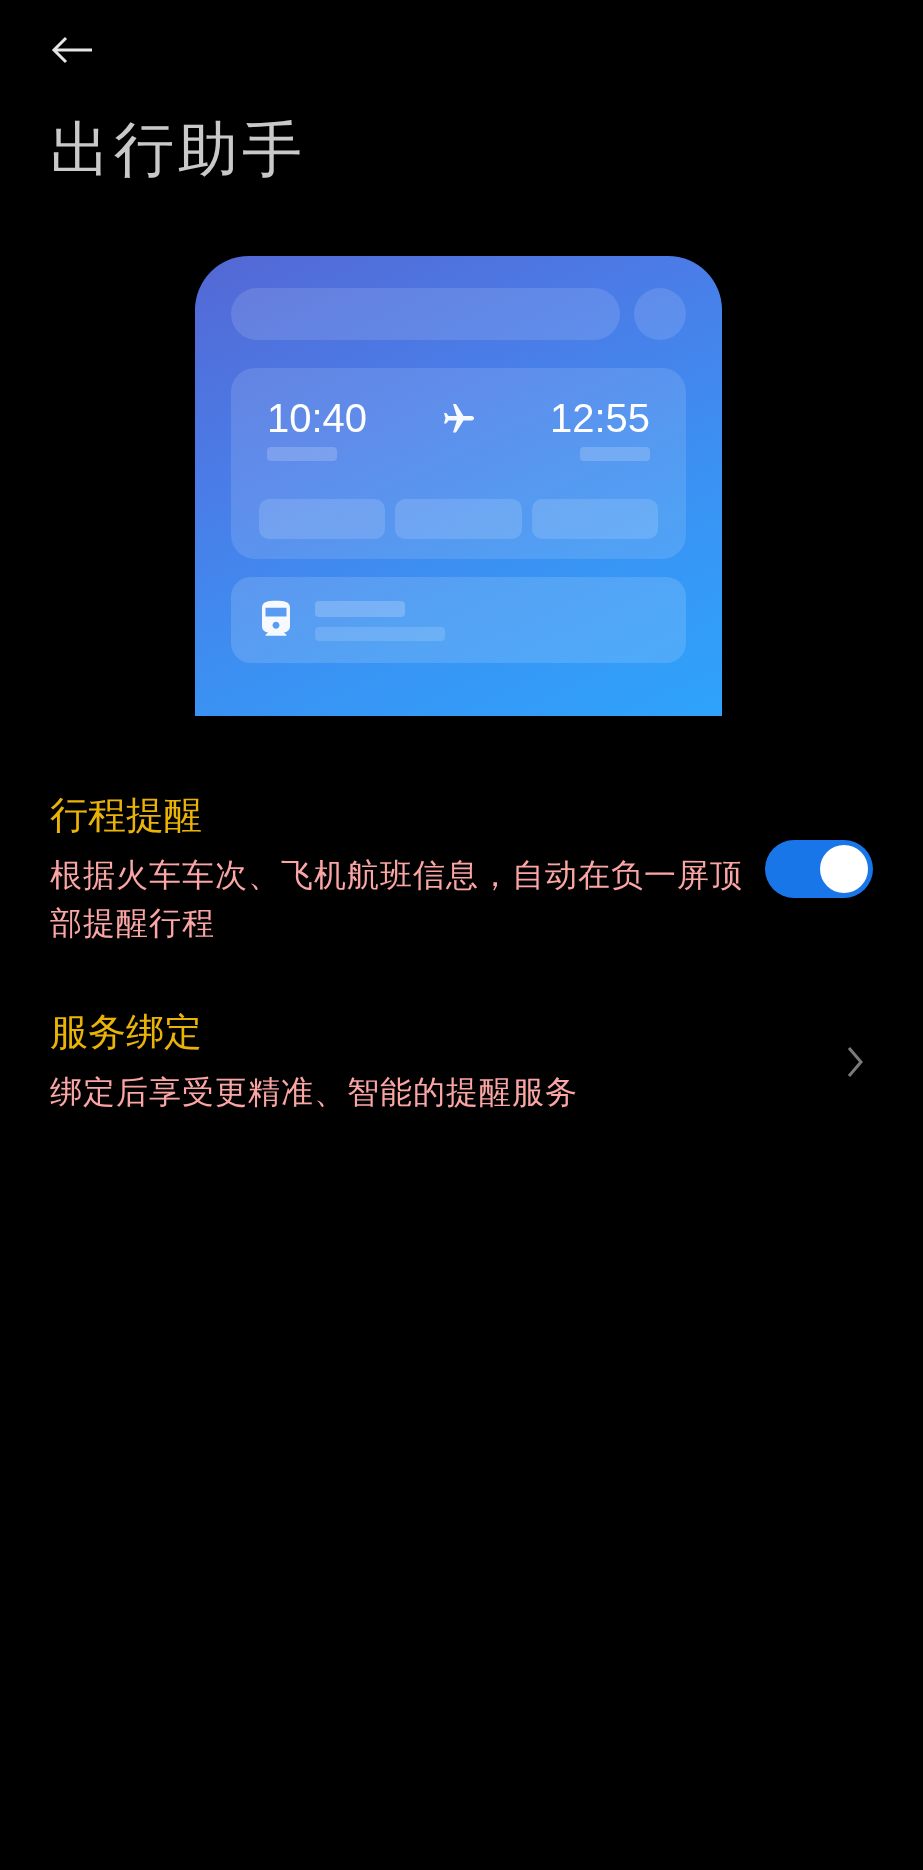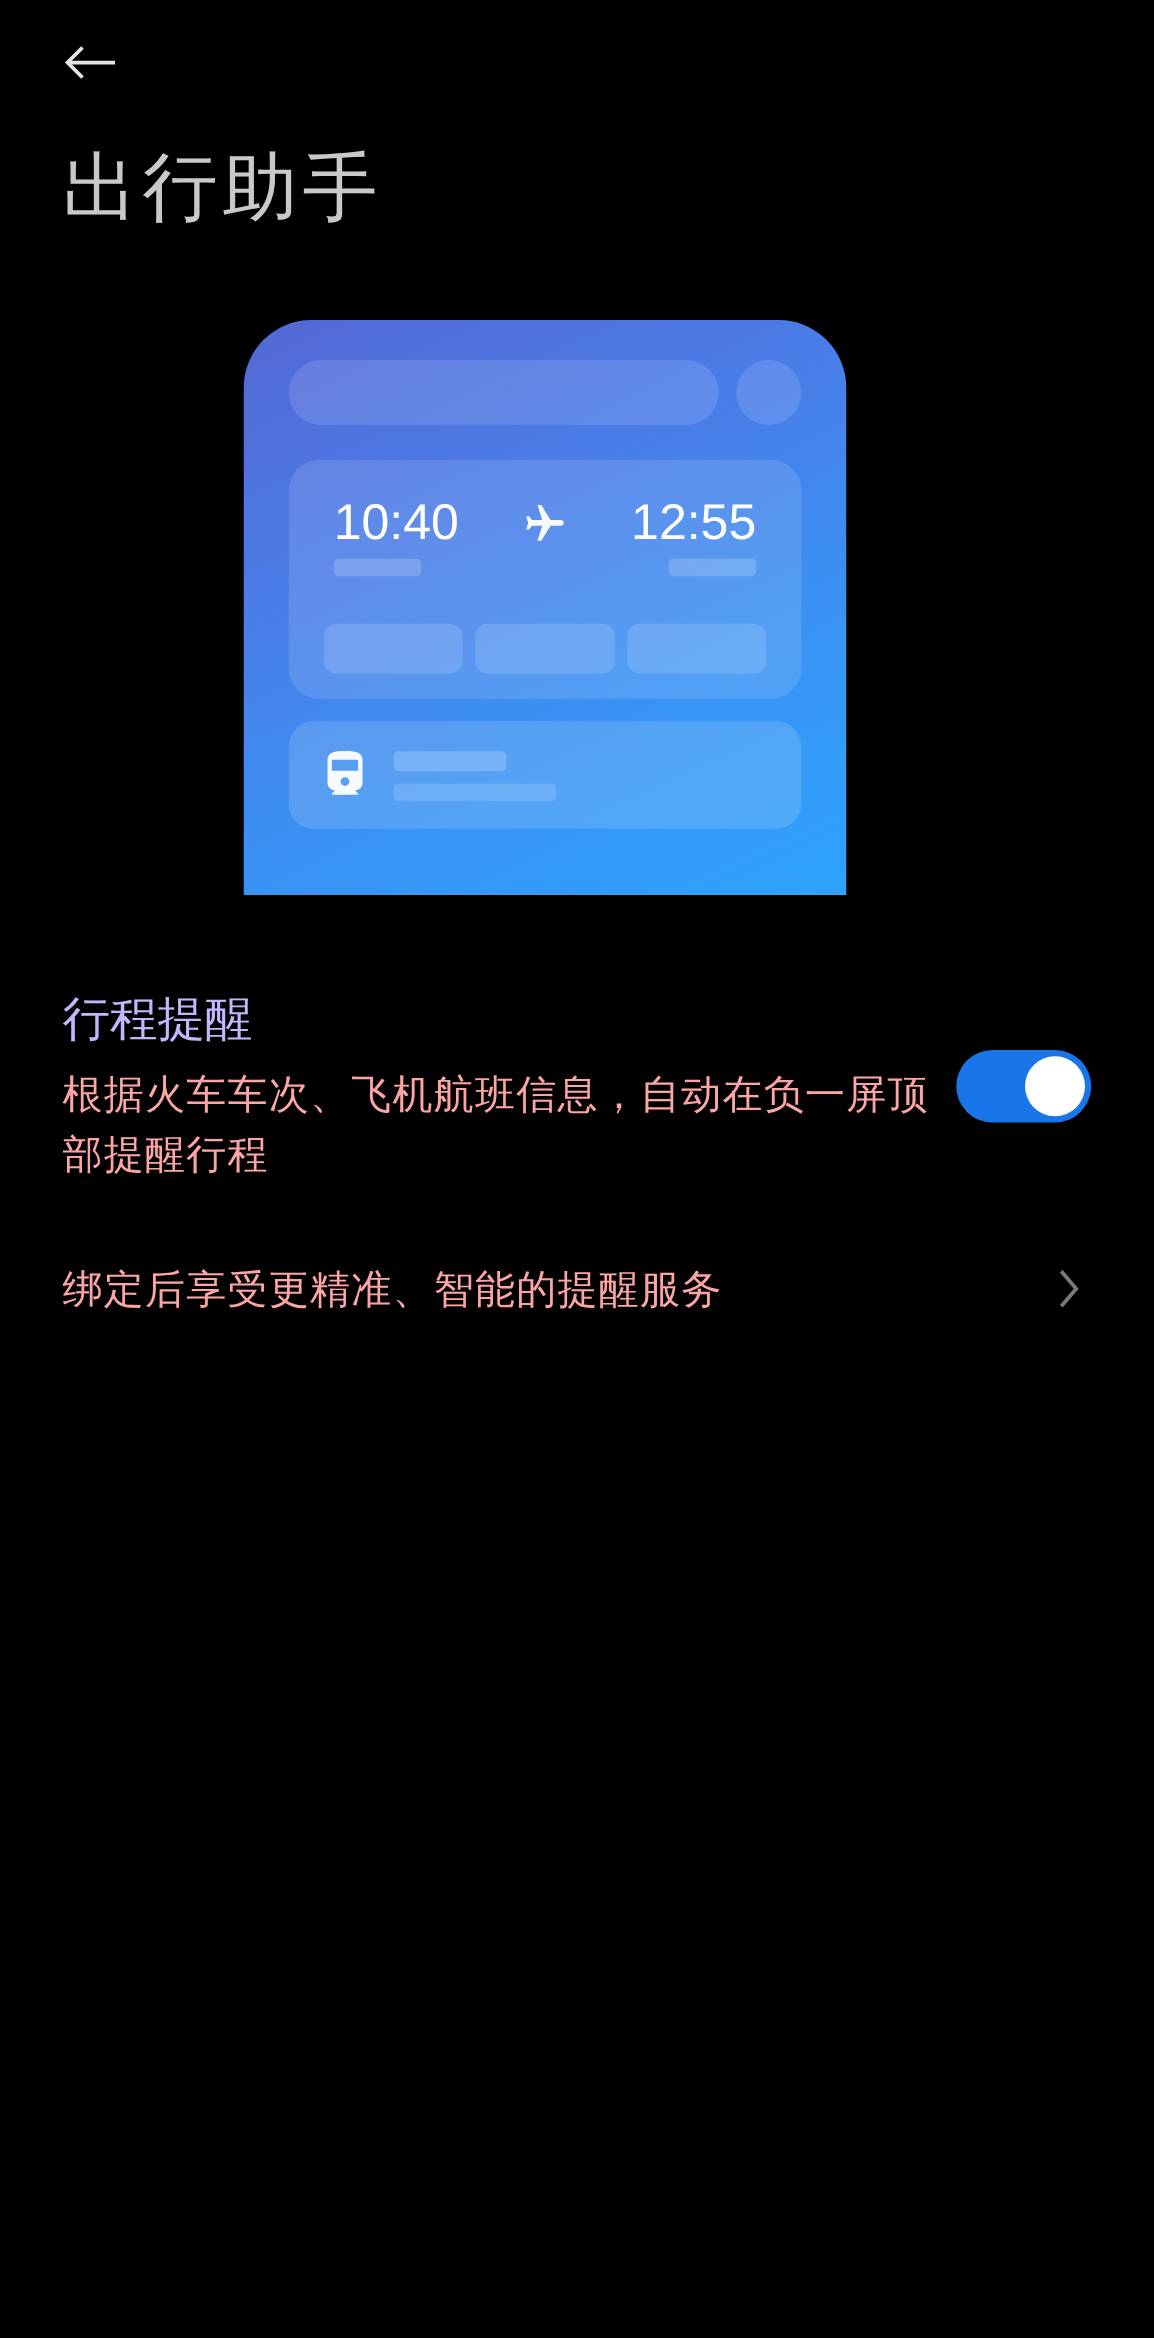--- a/index.html
+++ b/index.html
@@ -38,21 +38,21 @@
       left: 50px;
       font-size: 60px;
       font-weight: 400;
       color: #c9c9c9;
       letter-spacing: 4px;
     }
     .preview-card {
       position: absolute;
       top: 256px;
       left: 195px;
-      width: 482px;
+      width: 527px;
       height: 460px;
       background: linear-gradient(155deg, #5468d4 0%, #4a7de8 35%, #3a92f3 65%, #2ea3fb 100%);
       border-radius: 54px 54px 0 0;
       padding: 32px 36px 0 36px;
     }
     .preview-header {
       display: flex;
       align-items: center;
       gap: 14px;
       margin-bottom: 28px;
@@ -163,21 +163,21 @@
       justify-content: space-between;
       padding: 20px 0 40px 0;
     }
     .setting-text {
       flex: 1;
       padding-right: 20px;
     }
     .setting-title {
       font-size: 38px;
       font-weight: 500;
-      color: #c4b5fd;
+      color: #eab308;
       margin-bottom: 10px;
     }
     .setting-description {
       font-size: 32px;
       color: #fca5a5;
       line-height: 1.5;
       letter-spacing: 1px;
     }
     .toggle-switch {
       width: 108px;
@@ -261,20 +261,21 @@
       <div class="setting-title">行程提醒</div>
       <div class="setting-description">根据火车车次、飞机航班信息，自动在负一屏顶部提醒行程</div>
     </div>
     <div class="toggle-switch">
       <div class="toggle-knob"></div>
     </div>
   </div>
 
   <div class="setting-item">
     <div class="setting-text">
+      <div class="setting-title">服务绑定</div>
       <div class="setting-description">绑定后享受更精准、智能的提醒服务</div>
     </div>
     <svg class="chevron-right" viewBox="0 0 20 36">
       <polyline points="4,4 16,18 4,32"></polyline>
     </svg>
   </div>
 
 </div>
 
 </body></html>

